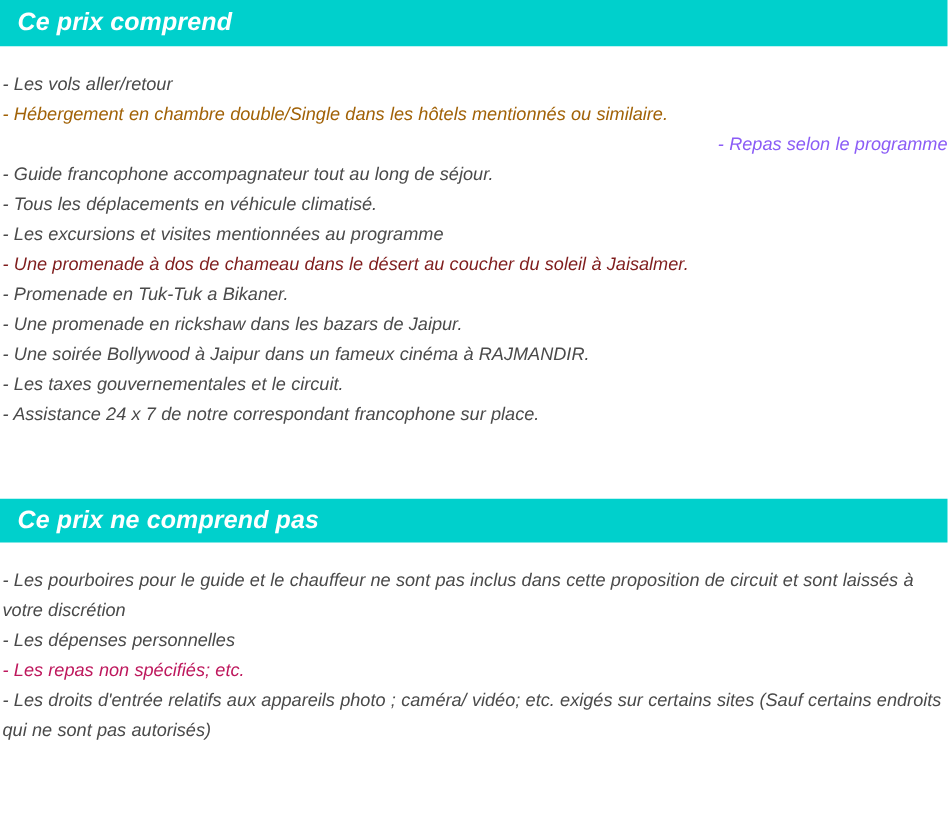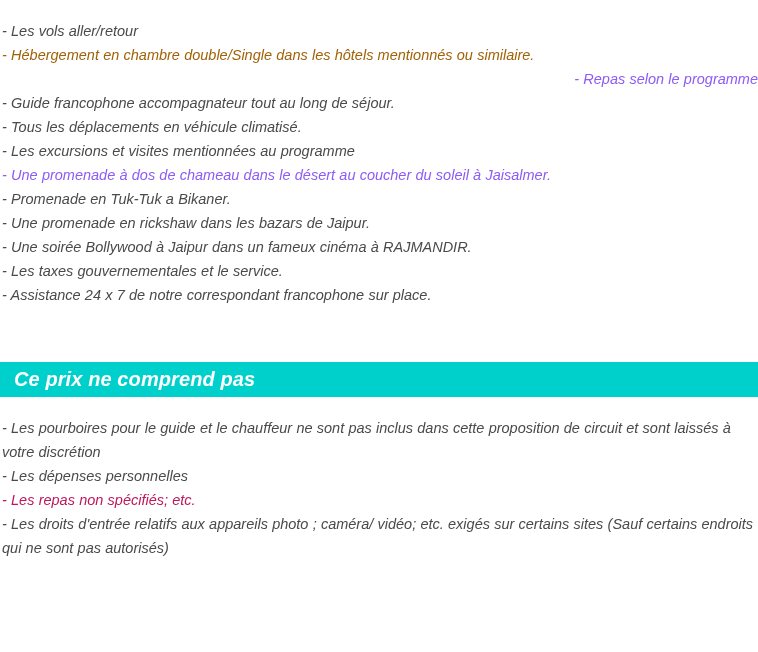--- a/index.html
+++ b/index.html
@@ -67,35 +67,36 @@
 
   .section { display: block; }
 </style>
 </head>
 <body>
 
 <div class="page" style="background: rgb(255, 255, 255);">
 
   <div class="section">
 
+    <div class="section-banner" style="background: rgb(0, 208, 204); color: rgb(255, 255, 255);">Ce prix comprend</div>
 
     <div class="gap-after-banner-1"></div>
 
     <div class="section-body">
       <p class="bullet-line" style="color: rgb(74, 74, 74);">- Les vols aller/retour</p>
       <p class="bullet-line" style="color: #a16207;">- Hébergement en chambre double/Single dans les hôtels mentionnés ou similaire.</p>
       <p class="bullet-line" style="color: #8b5cf6; text-align: right;">- Repas selon le programme</p>
       <p class="bullet-line" style="color: rgb(74, 74, 74);">- Guide francophone accompagnateur tout au long de séjour.</p>
       <p class="bullet-line" style="color: rgb(74, 74, 74);">- Tous les déplacements en véhicule climatisé.</p>
       <p class="bullet-line" style="color: rgb(74, 74, 74);">- Les excursions et visites mentionnées au programme</p>
-      <p class="bullet-line" style="color: #8b5cf6; font-style: italic;">- Une promenade à dos de chameau dans le désert au coucher du soleil à Jaisalmer.</p>
+      <p class="bullet-line" style="color: #7f1d1d; font-style: italic;">- Une promenade à dos de chameau dans le désert au coucher du soleil à Jaisalmer.</p>
       <p class="bullet-line" style="color: rgb(74, 74, 74);">- Promenade en Tuk-Tuk a Bikaner.</p>
       <p class="bullet-line" style="color: rgb(74, 74, 74);">- Une promenade en rickshaw dans les bazars de Jaipur.</p>
       <p class="bullet-line" style="color: rgb(74, 74, 74);">- Une soirée Bollywood à Jaipur dans un fameux cinéma à RAJMANDIR.</p>
-      <p class="bullet-line" style="color: rgb(74, 74, 74);">- Les taxes gouvernementales et le service.</p>
+      <p class="bullet-line" style="color: rgb(74, 74, 74);">- Les taxes gouvernementales et le circuit.</p>
       <p class="bullet-line" style="color: rgb(74, 74, 74);">- Assistance 24 x 7 de notre correspondant francophone sur place.</p>
     </div>
   </div>
 
   <div class="gap-before-banner-2"></div>
 
   <div class="section">
 
     <div class="section-banner second" style="background: rgb(0, 208, 204); color: rgb(255, 255, 255);">Ce prix ne comprend pas</div>
 

